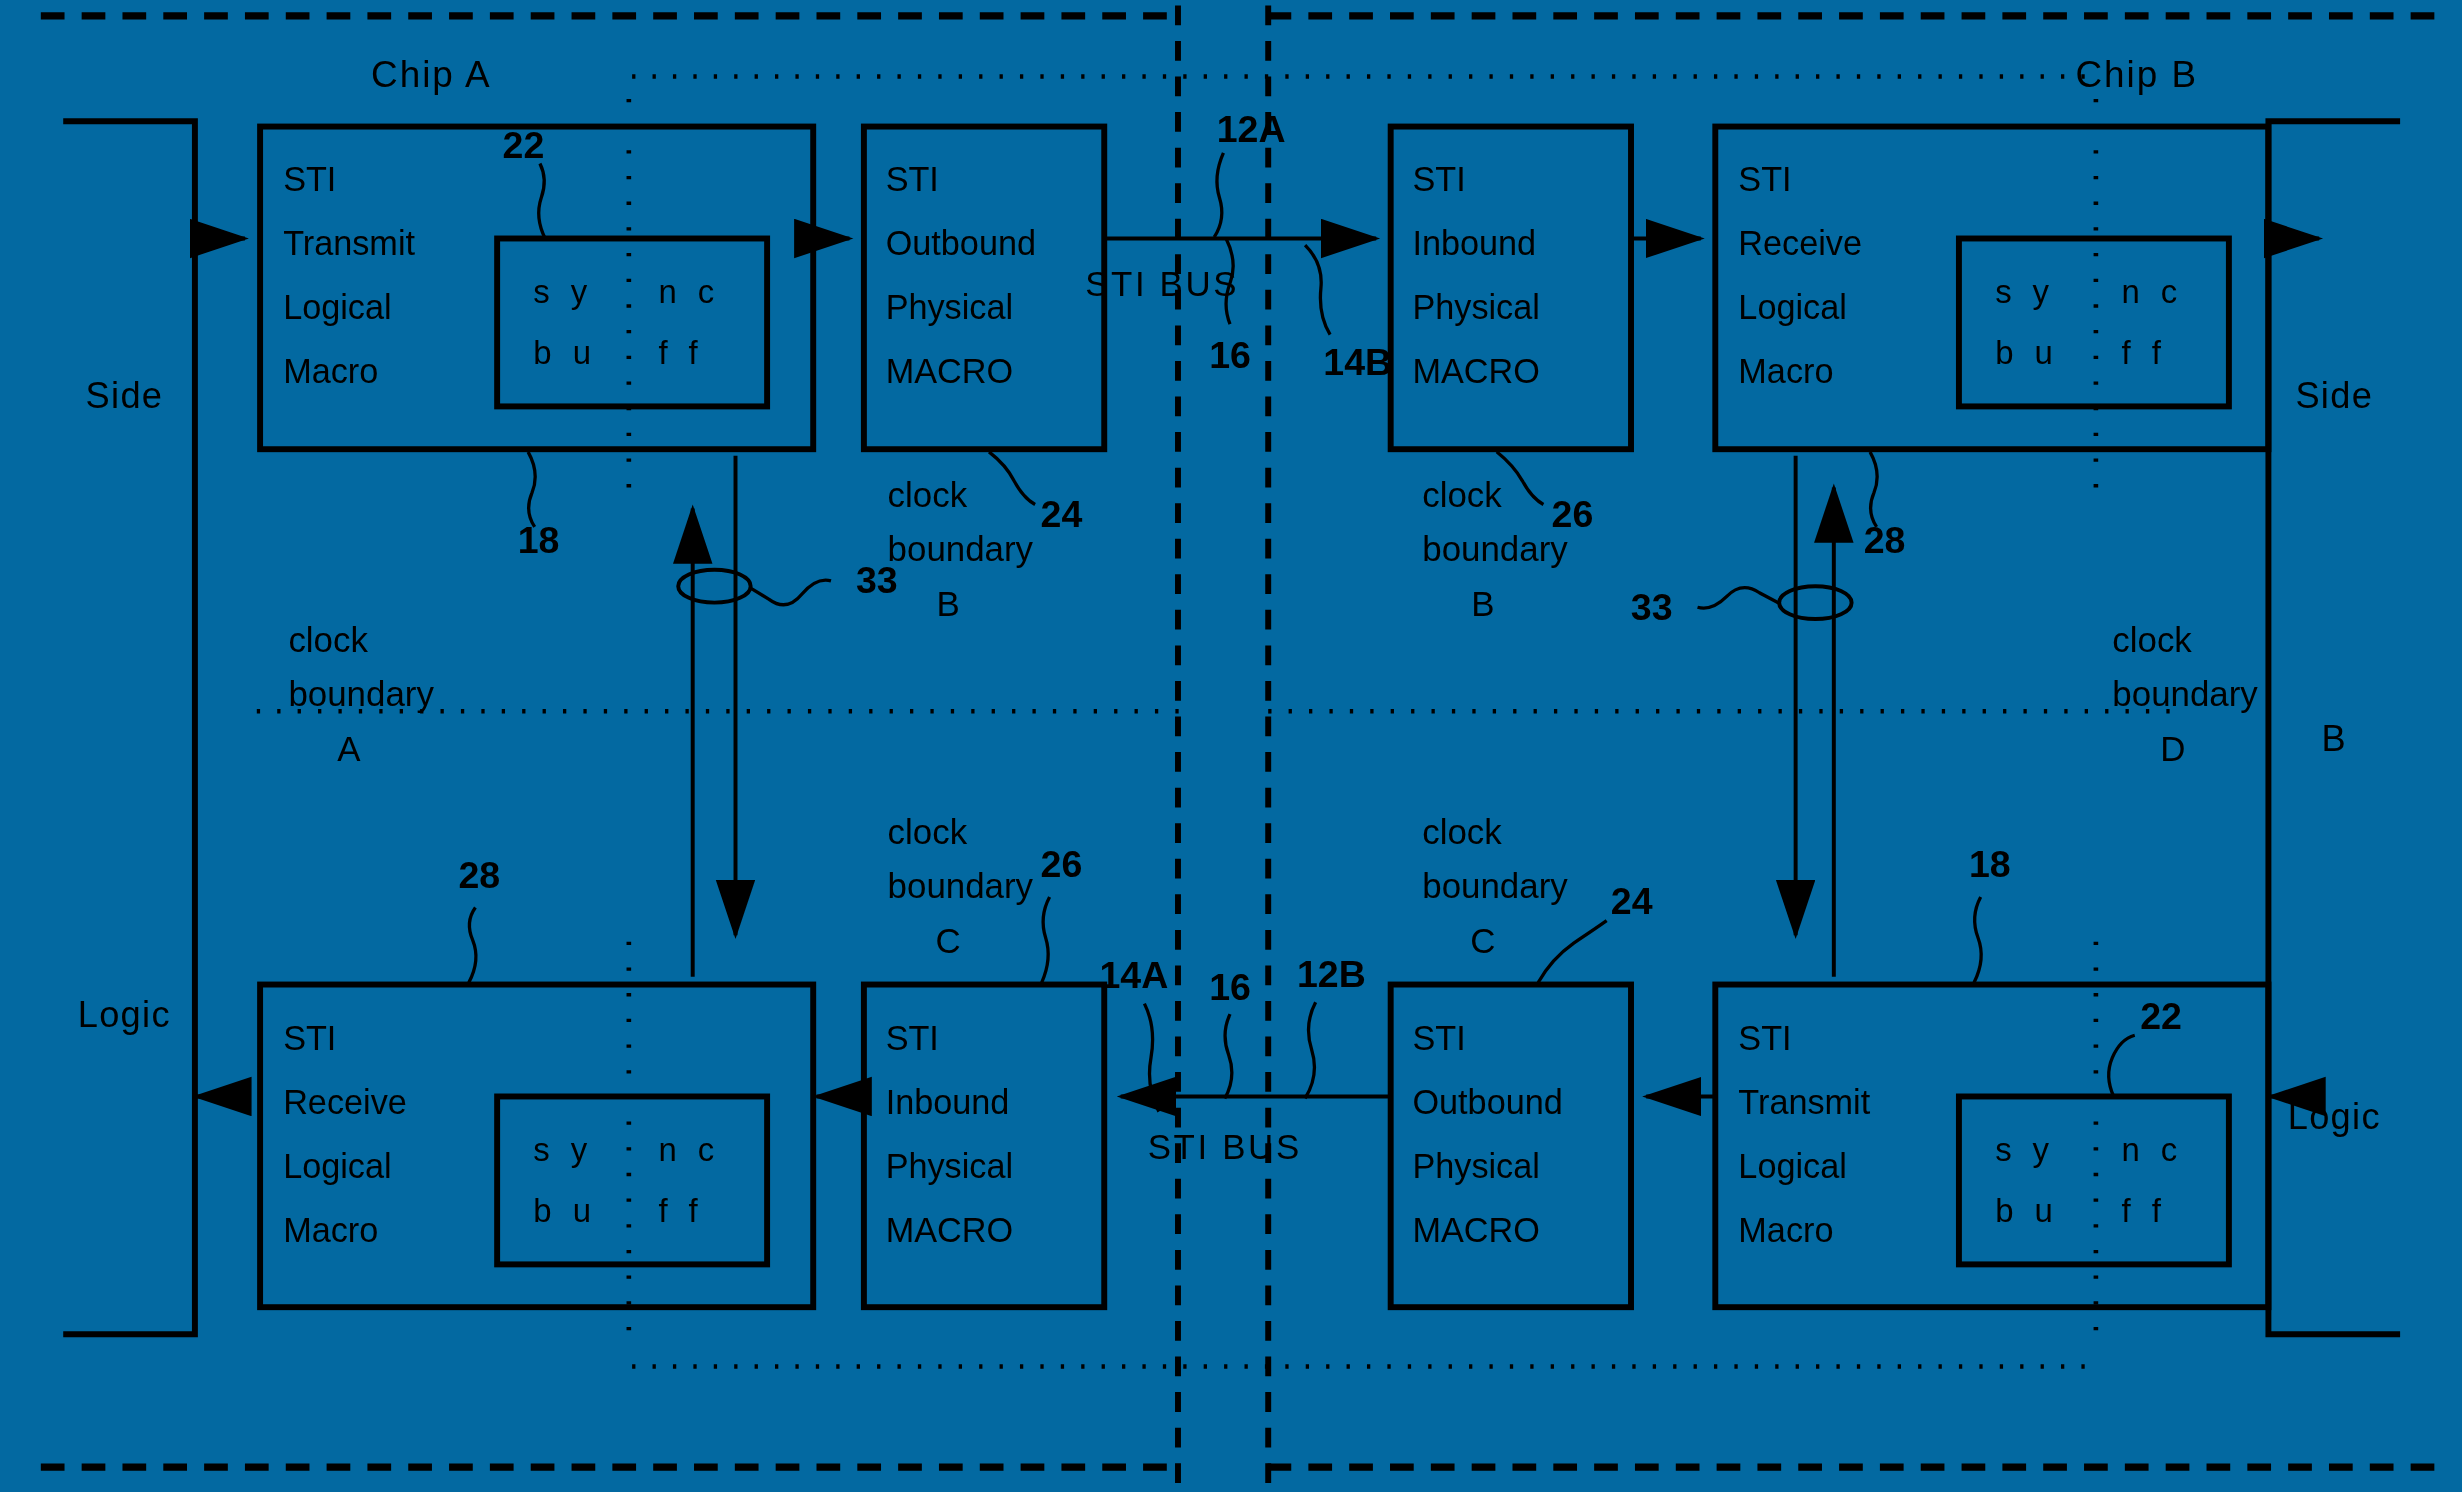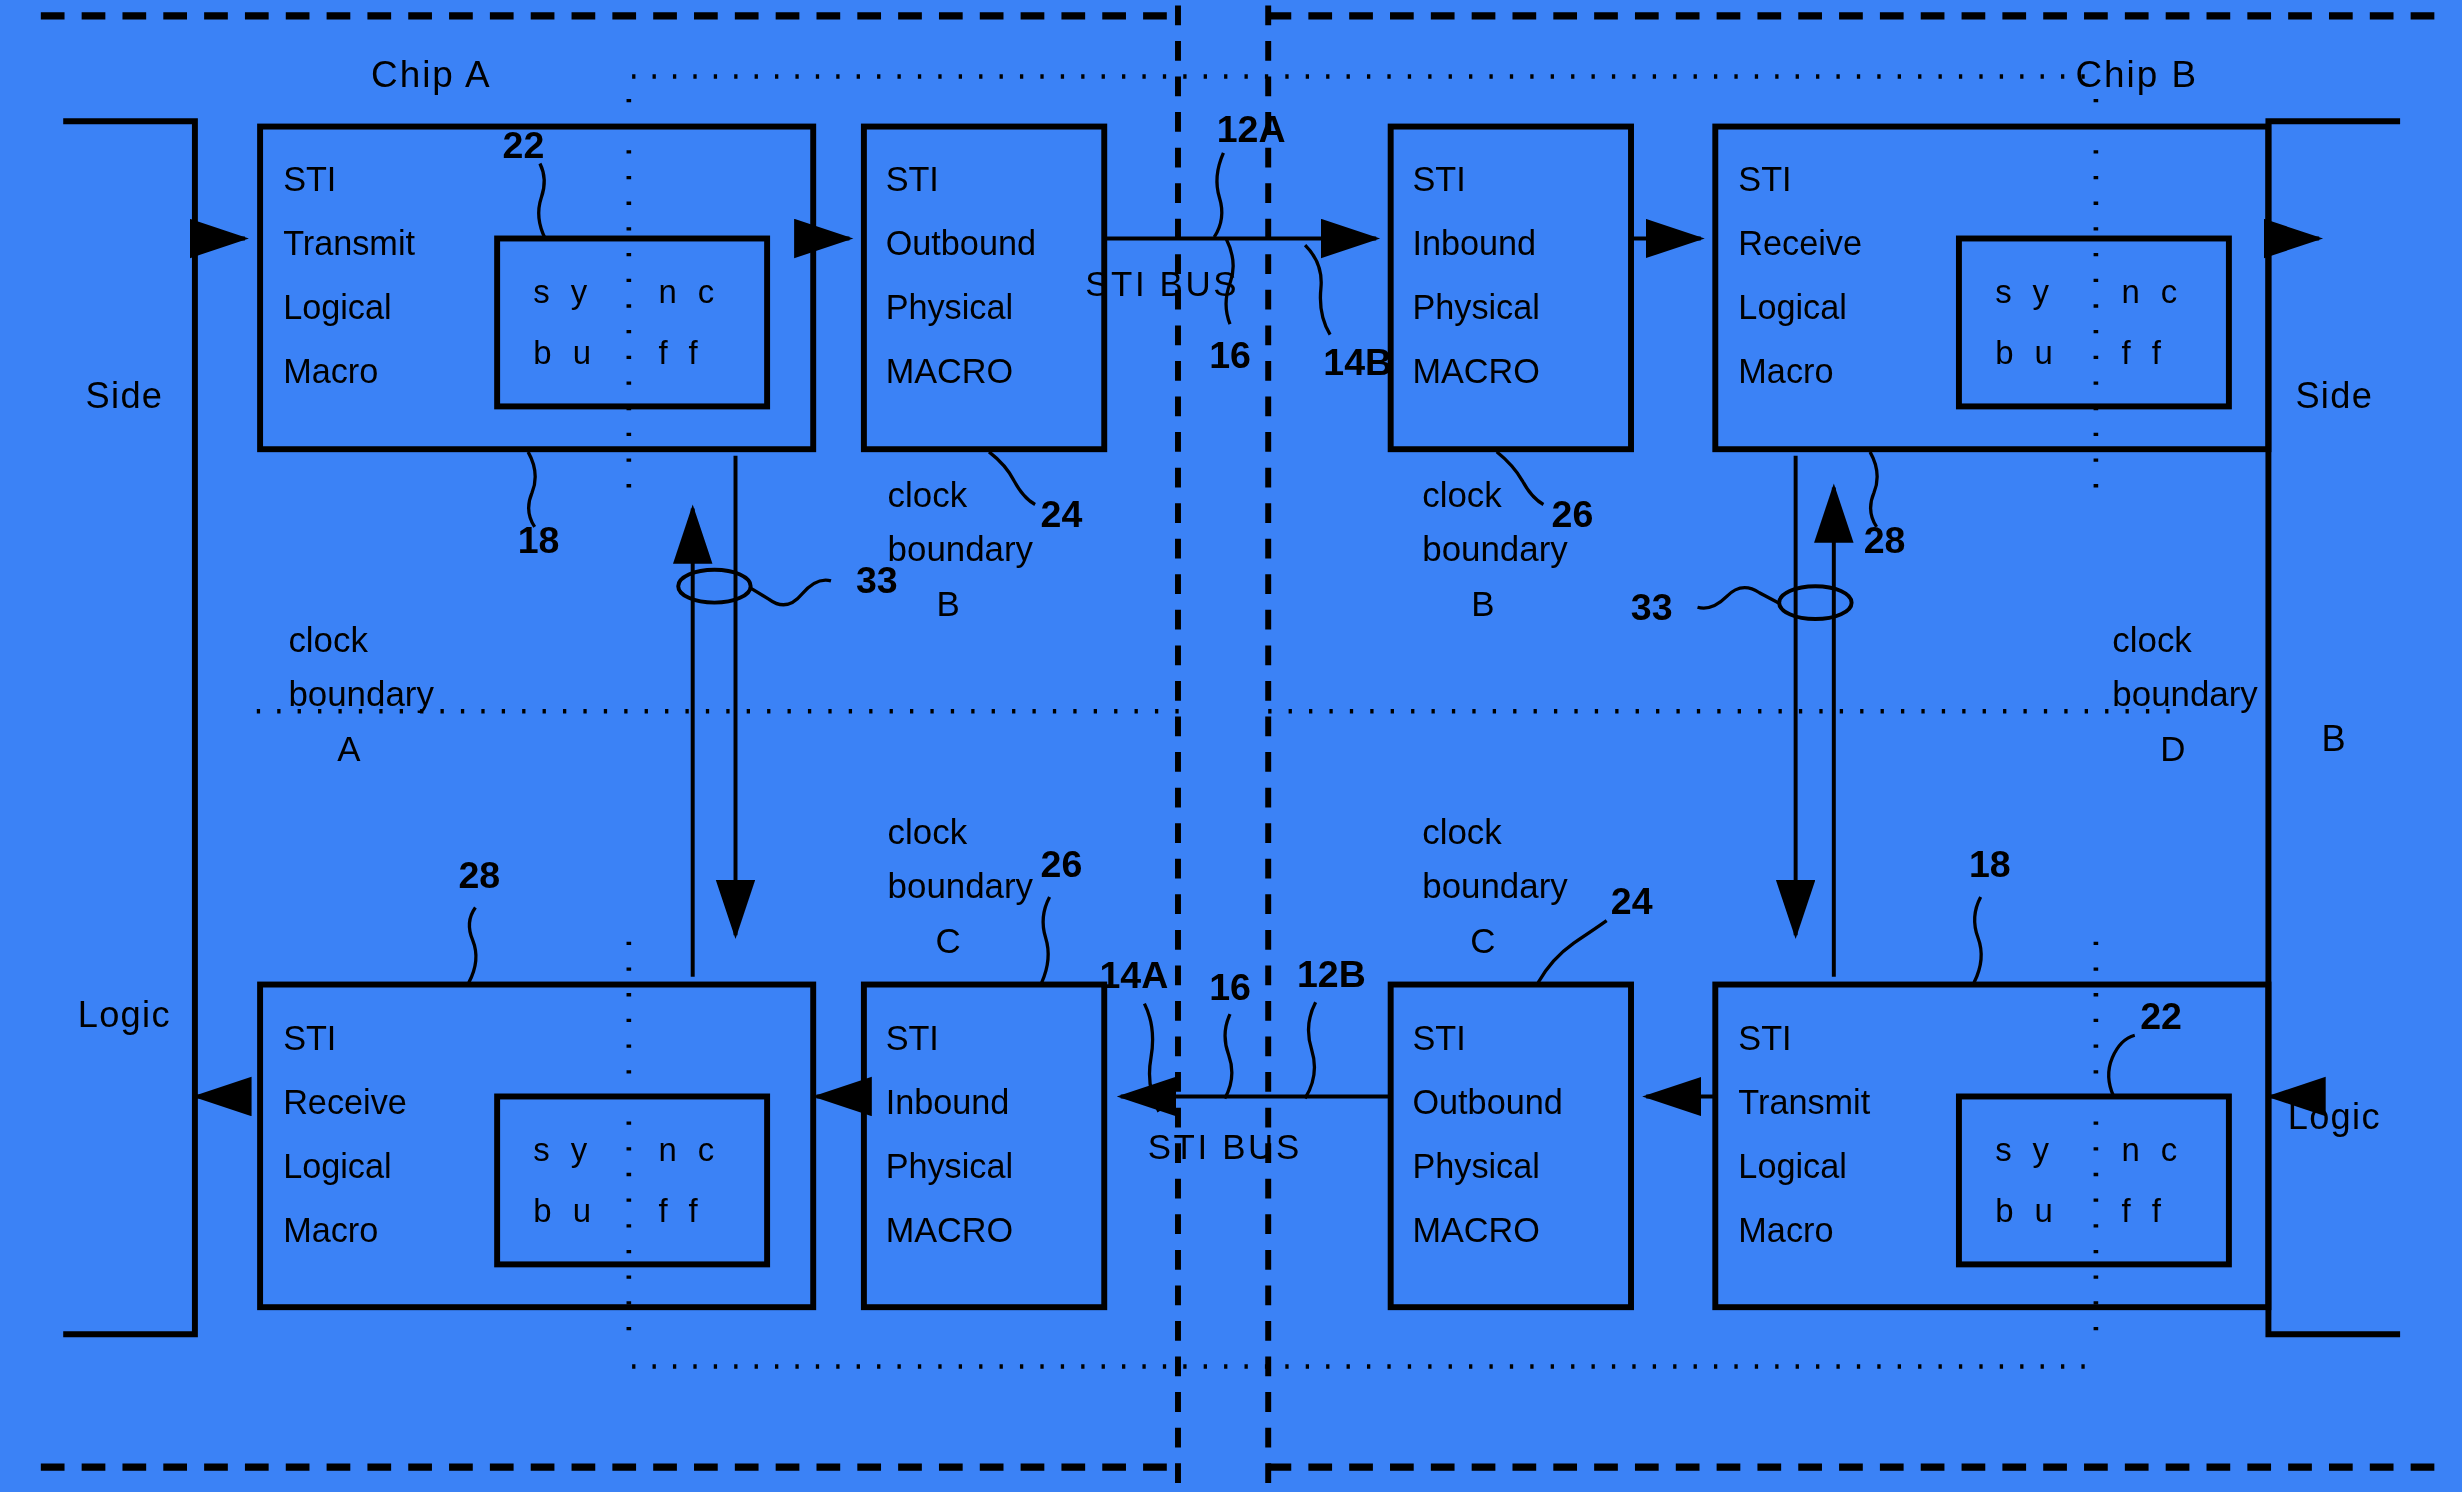--- a/index.html
+++ b/index.html
@@ -1,19 +1,19 @@
 <!DOCTYPE html>
 <html style="font-size:10.5px"><head>
 <meta charset="utf-8">
 <style>
   html,body{margin:0;padding:0;background:#ffffff;}
   #stage{
     position:relative;
     width:2462px;height:1493px;
-    background:#3b82f6;
+    background:#0369a1;
     font-family:"Liberation Sans", sans-serif;
     overflow:hidden;
   }
   svg#canvas{position:absolute;left:0;top:0;width:2462px;height:1493px;}
   .blk{fill:none;stroke:#000;stroke-width:9;}
   .inner{fill:none;stroke:#000;stroke-width:9;}
   .thin{fill:none;stroke:#000;stroke-width:6;}
   .lead{fill:none;stroke:#000;stroke-width:5;}
   .oval{fill:none;stroke:#000;stroke-width:6;}
   .hdash{fill:none;stroke:#000;stroke-width:11;stroke-dasharray:36 26;}

